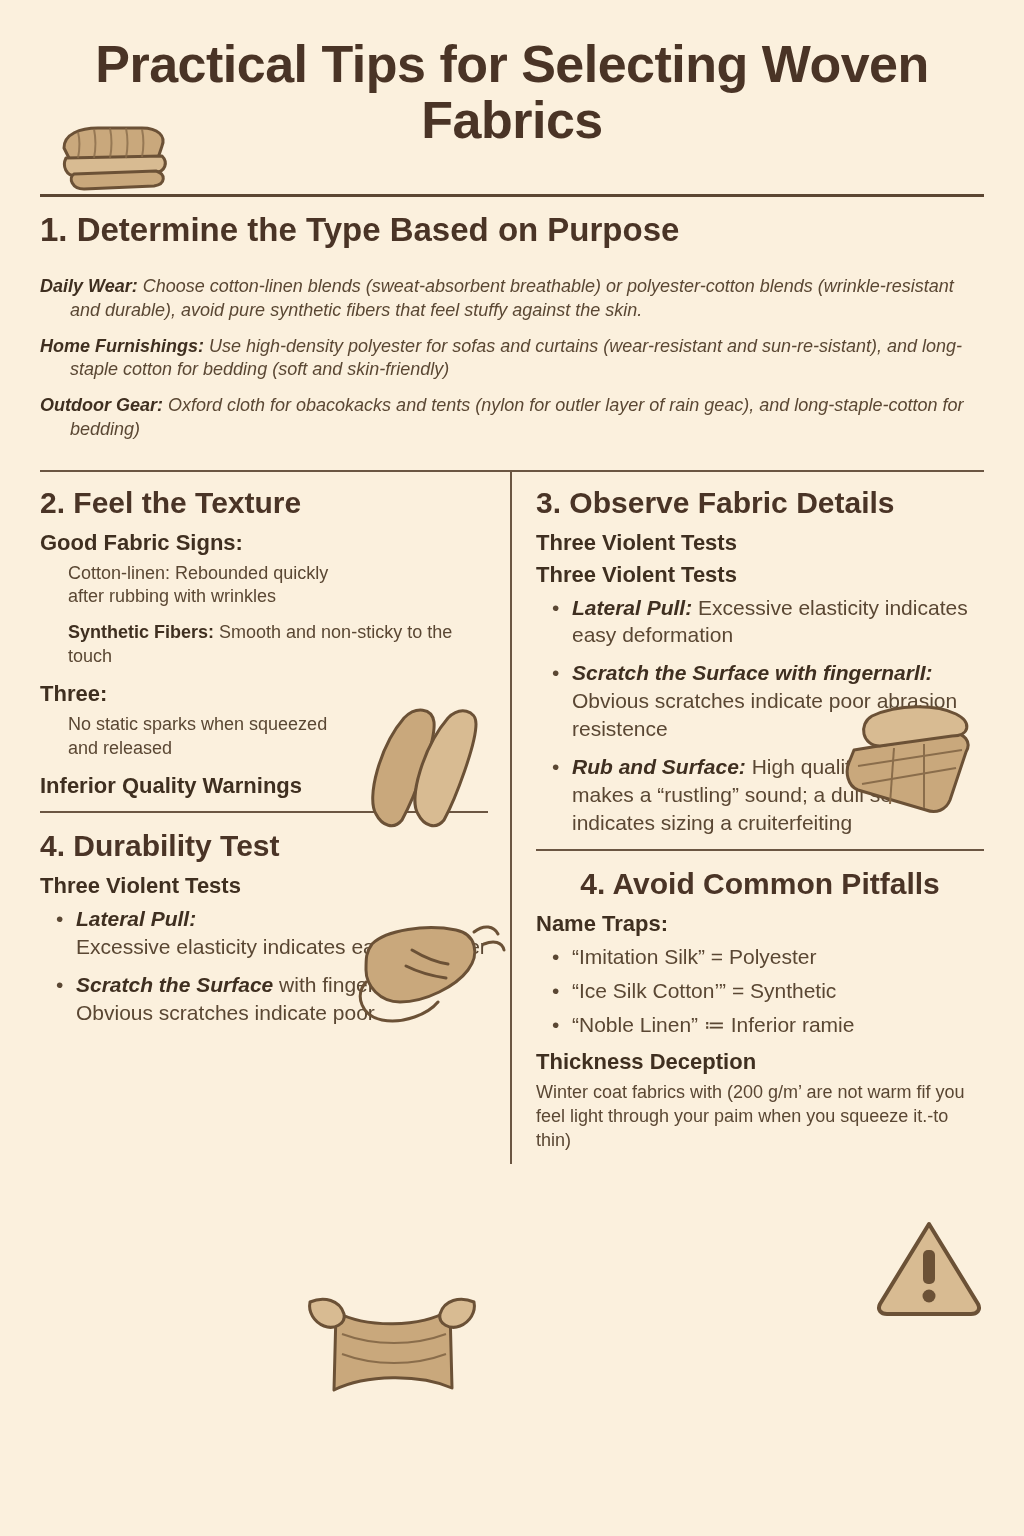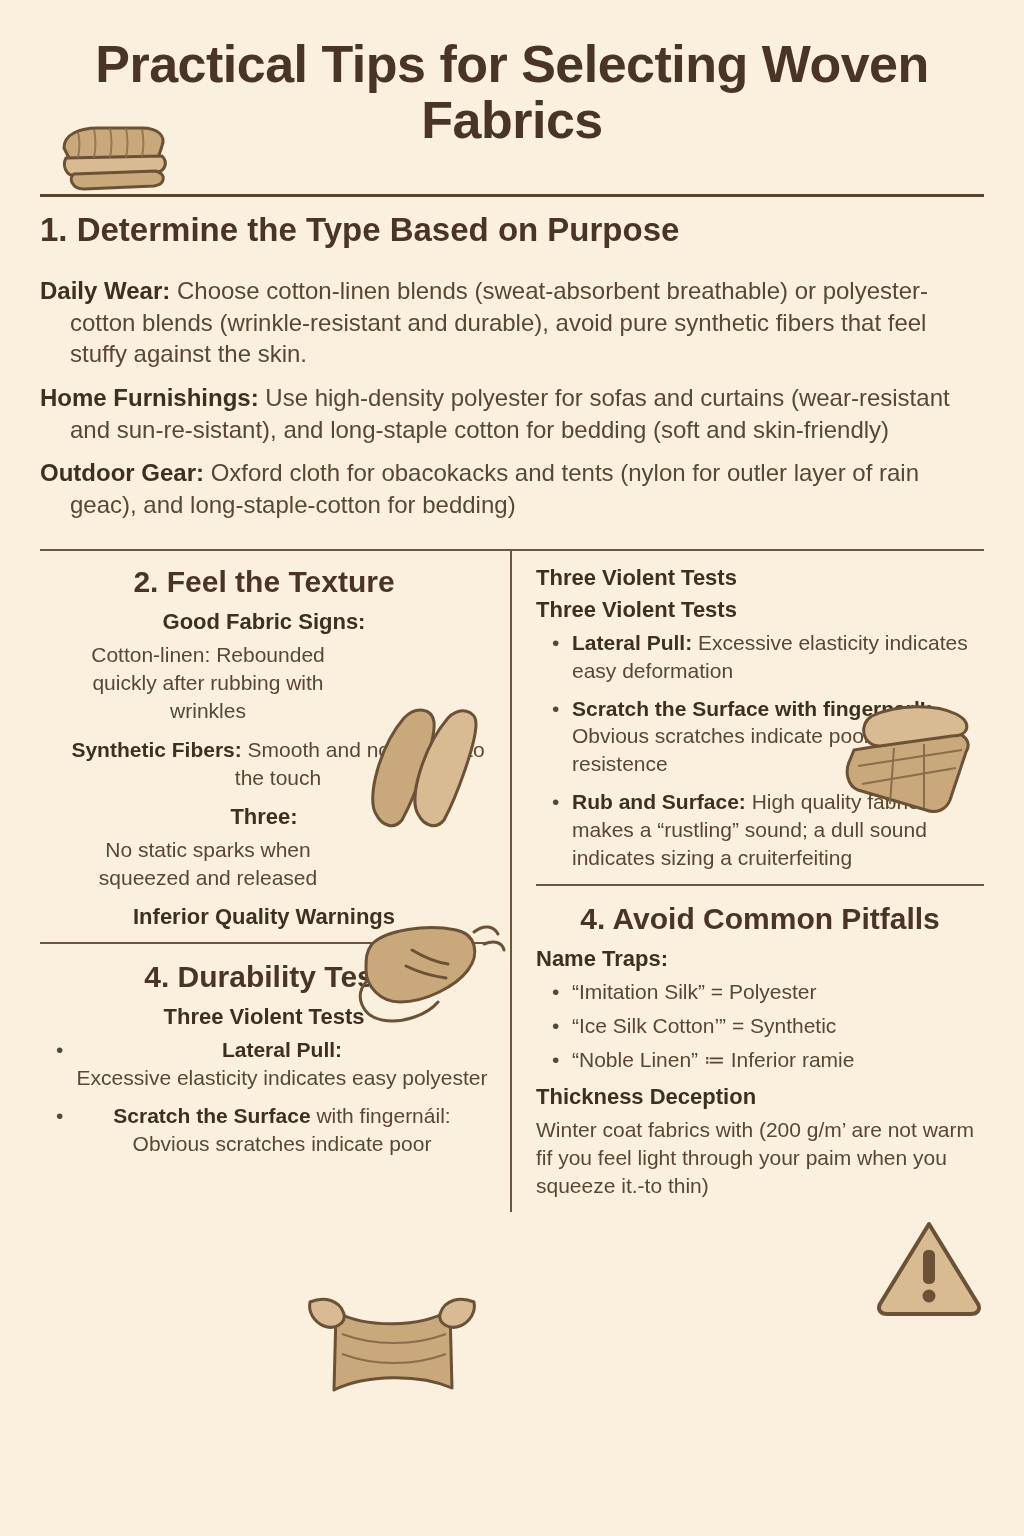--- a/index.html
+++ b/index.html
@@ -54,26 +54,27 @@
   .sec1 {
     padding: 14px 0 8px 0;
   }
   h2.sec-title {
     font-size: 33px;
     font-weight: bold;
     color: #4a3426;
     margin: 0 0 26px 0;
   }
   .para {
-    font-size: 24px;
+    font-size: 18px;
     line-height: 1.32;
     margin: 0 0 12px 0;
     padding-left: 0;
     text-indent: 0;
     color: #4f3b29;
+    font-style: italic;
   }
   .para .lead {
     font-weight: bold;
     color: #3f2f20;
   }
   .para .body {
     color: #5a4733;
   }
   .para-ind {
     padding-left: 30px;
@@ -88,41 +89,40 @@
   
   .cols {
     display: flex;
     width: 100%;
   }
   .col-left {
     width: 472px;
     padding: 14px 22px 0 0;
     box-sizing: border-box;
     border-right: 2px solid #6b5642;
-    text-align: center;
   }
   .col-right {
     width: 472px;
     padding: 14px 0 0 24px;
     box-sizing: border-box;
   }
   h3.sub-title {
     font-size: 30px;
     font-weight: bold;
     color: #4a3426;
     margin: 0 0 10px 0;
   }
   .lbl {
     font-size: 22px;
     font-weight: bold;
     color: #3f2f20;
     margin: 0 0 6px 0;
   }
   .txt {
-    font-size: 21px;
+    font-size: 18px;
     line-height: 1.33;
     color: #5a4733;
     margin: 0 0 12px 0;
     padding-left: 28px;
   }
   .txt .b {
     font-weight: bold;
     color: #3f2f20;
   }
   ul.bullets {
@@ -141,20 +141,21 @@
   ul.bullets li:before {
     content: "•";
     position: absolute;
     left: 0;
     top: 0;
     color: #5a4733;
   }
   ul.bullets li .b {
     font-weight: bold;
     color: #3f2f20;
+    font-style: italic;
   }
   ul.tight li { margin-bottom: 6px; }
 
   .hr-col {
     border: none;
     border-top: 2px solid #6b5642;
     margin: 12px 0 0 0;
   }
 
   
@@ -241,20 +242,21 @@
           <span>Excessive elasticity indicates easy polyester</span>
         </li>
         <li>
           <span class="b">Scratch the Surface</span><span> with  fingernáil: Obvious scratches indicate poor</span>
         </li>
       </ul>
     </div>
 
     <div class="col-right">
 
+      <h3 class="sub-title">3. Observe Fabric Details</h3>
       <div class="lbl block-right-pad">Three Violent Tests</div>
       <div class="lbl block-right-pad">Three Violent Tests</div>
 
       <ul class="bullets">
         <li>
           <span class="b">Lateral Pull:</span><span> Excessive elasticity indicates easy deformation</span>
         </li>
         <li>
           <span class="b">Scratch the Surface with fingernarlI:</span><span> Obvious scratches indicate poor abrasion resistence</span>
         </li>

